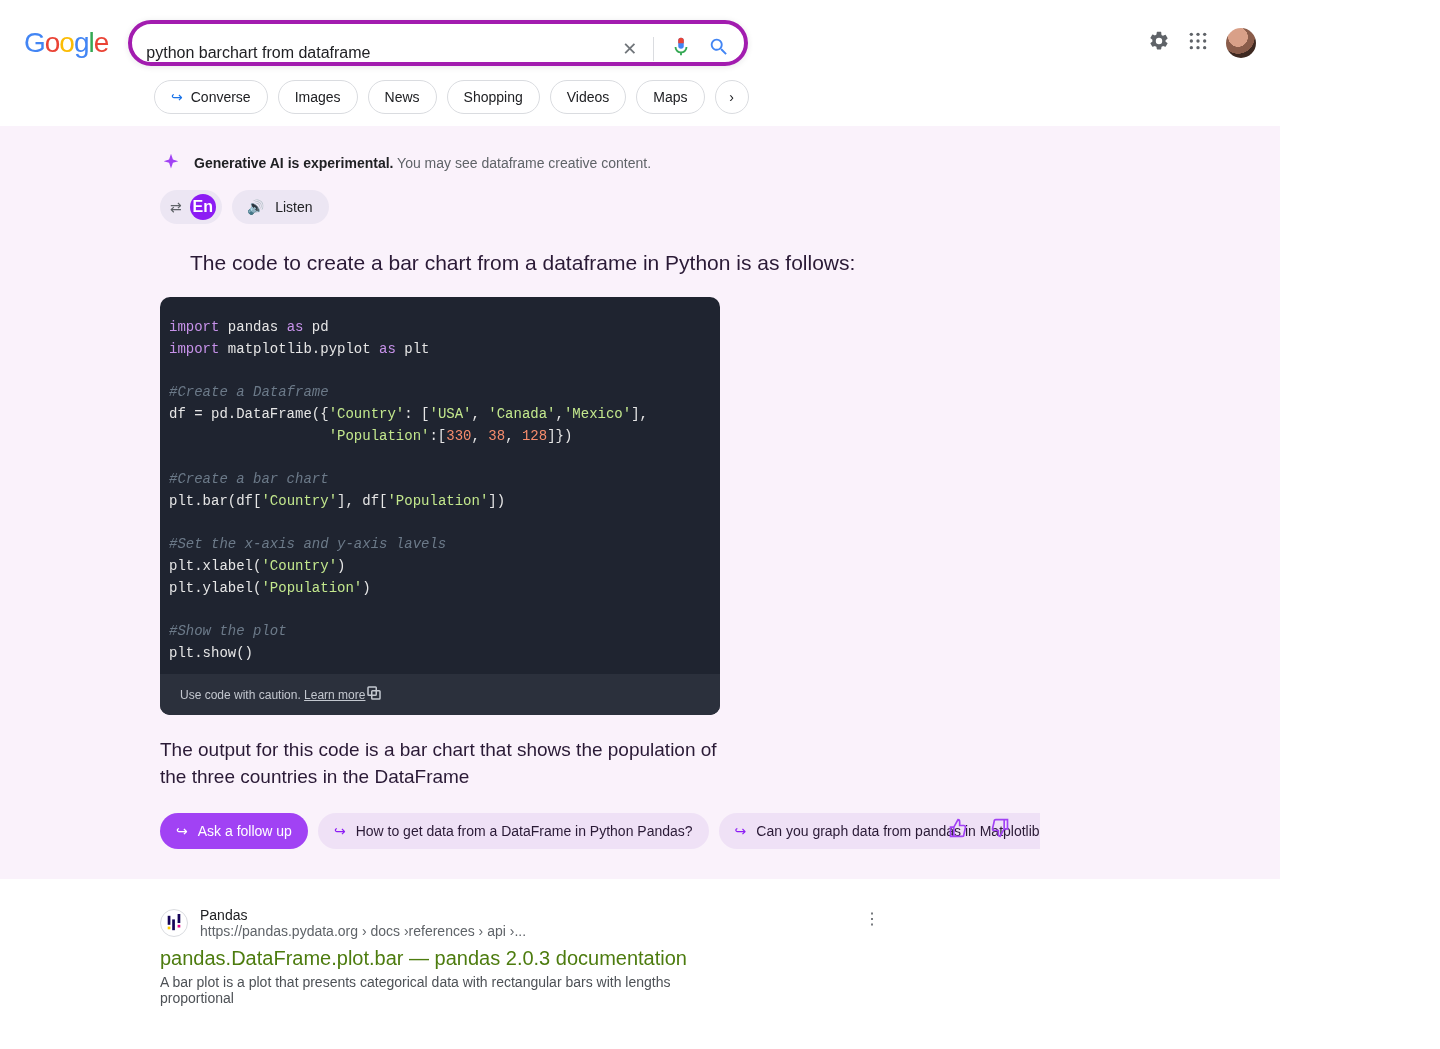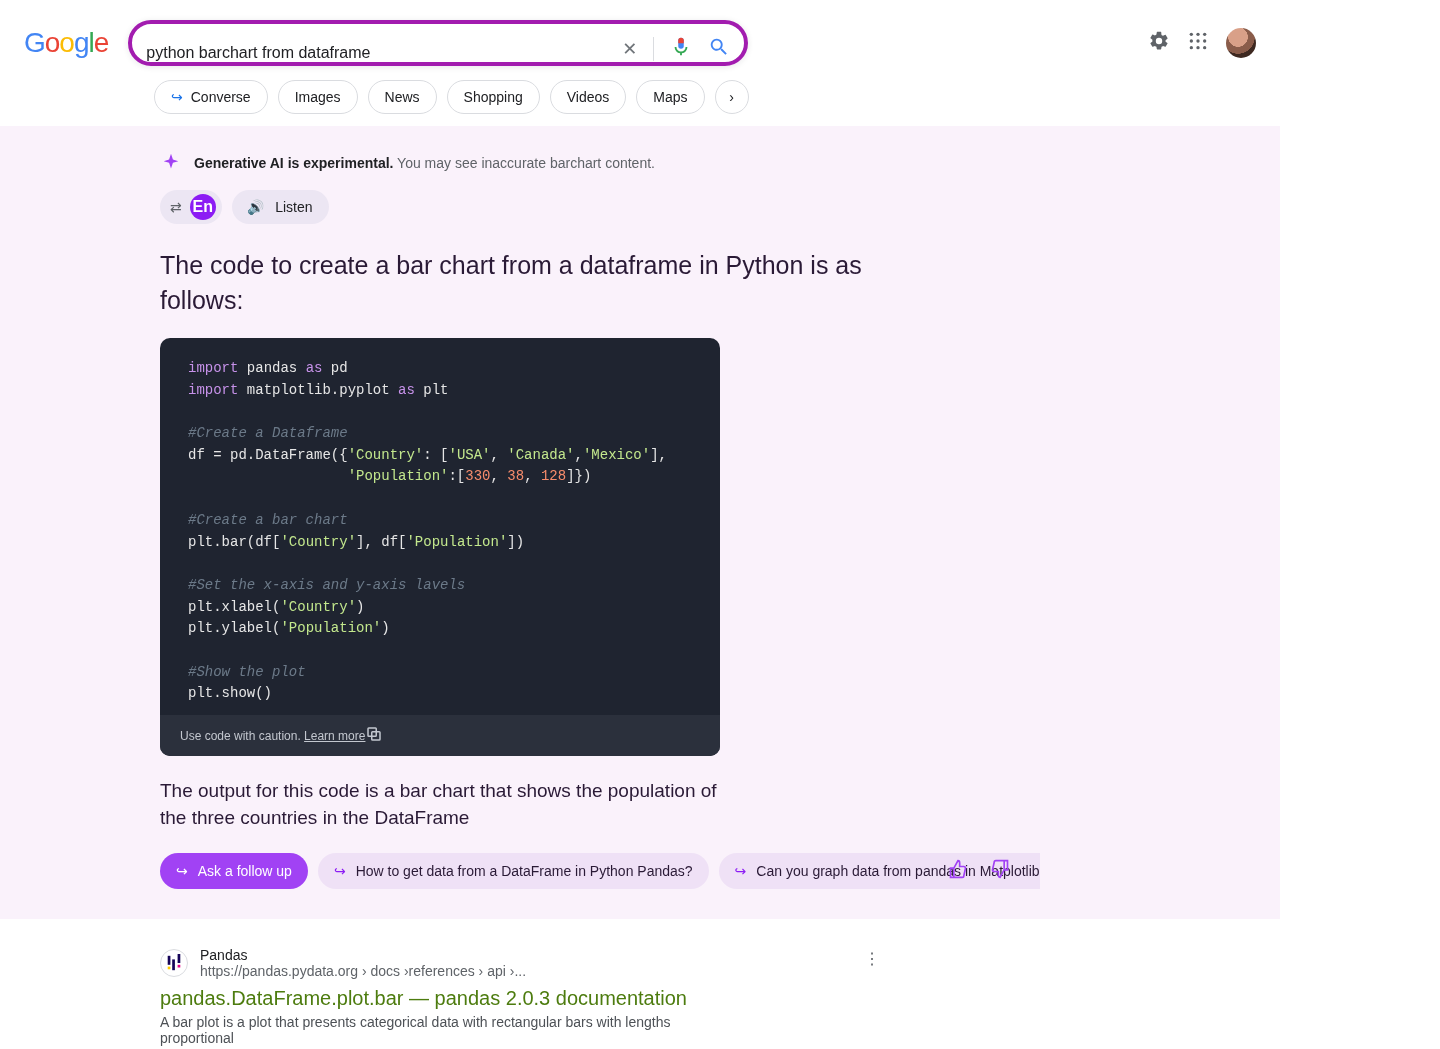--- a/index.html
+++ b/index.html
@@ -111,33 +111,34 @@
     .pill .en-badge{
       background:#8c1cf4; color:#fff; font-size:16px; font-weight:600;
       width:26px; height:26px; border-radius:50%; display:flex; align-items:center; justify-content:center;
     }
     .pill.listen { padding:0 16px; gap:10px; }
     .pill .lang-icon { color:#5f6368; }
     .pill .speaker { color:#8c1cf4; }
 
     .intro-text {
       margin-top: 24px;
-      font-size: 25px;
+      font-size: 21px;
       color: #2a1a36;
       line-height: 1.4;
+      margin-left: 30px;
     }
     .code-block {
       margin-top: 20px;
       width: 560px;
       background: #1f2430;
       border-radius: 10px;
       overflow: hidden;
     }
     .code-block pre {
-      padding: 20px 20px 10px 28px;
+      padding: 20px 20px 10px 9px;
       font-family: 'SFMono-Regular', Consolas, 'Liberation Mono', Menlo, monospace;
       font-size: 14px;
       line-height: 1.55;
       color: #e6e6e6;
       white-space: pre;
     }
     .kw { color:#c792ea; }
     .cm { color:#6c7a89; font-style: italic; }
     .st { color:#c3e88d; }
     .nm { color:#f78c6c; }
@@ -283,21 +284,21 @@
 
 <div class="ai-section">
   <div class="content-col">
     <div class="ai-notice">
       <span class="sparkle-icon">
         <svg viewBox="0 0 24 24" fill="currentColor">
             <path d="M12 2l2.09 6.26L20 10l-5.91 1.74L12 18l-2.09-6.26L4 10l5.91-1.74z"></path>
           </svg>
       </span>
       <span>
-        <b>Generative AI is experimental.</b><span> You may see inaccurate barchart content.</span>
+        <b>Generative AI is experimental.</b><span> You may see dataframe creative content.</span>
       </span>
     </div>
     <div class="lang-row">
       <div class="pill">
         <span class="lang-icon">⇄</span>
         <span class="en-badge">En</span>
       </div>
       <div class="pill listen">
         <span class="speaker">🔊</span>
         <span>Listen</span>

